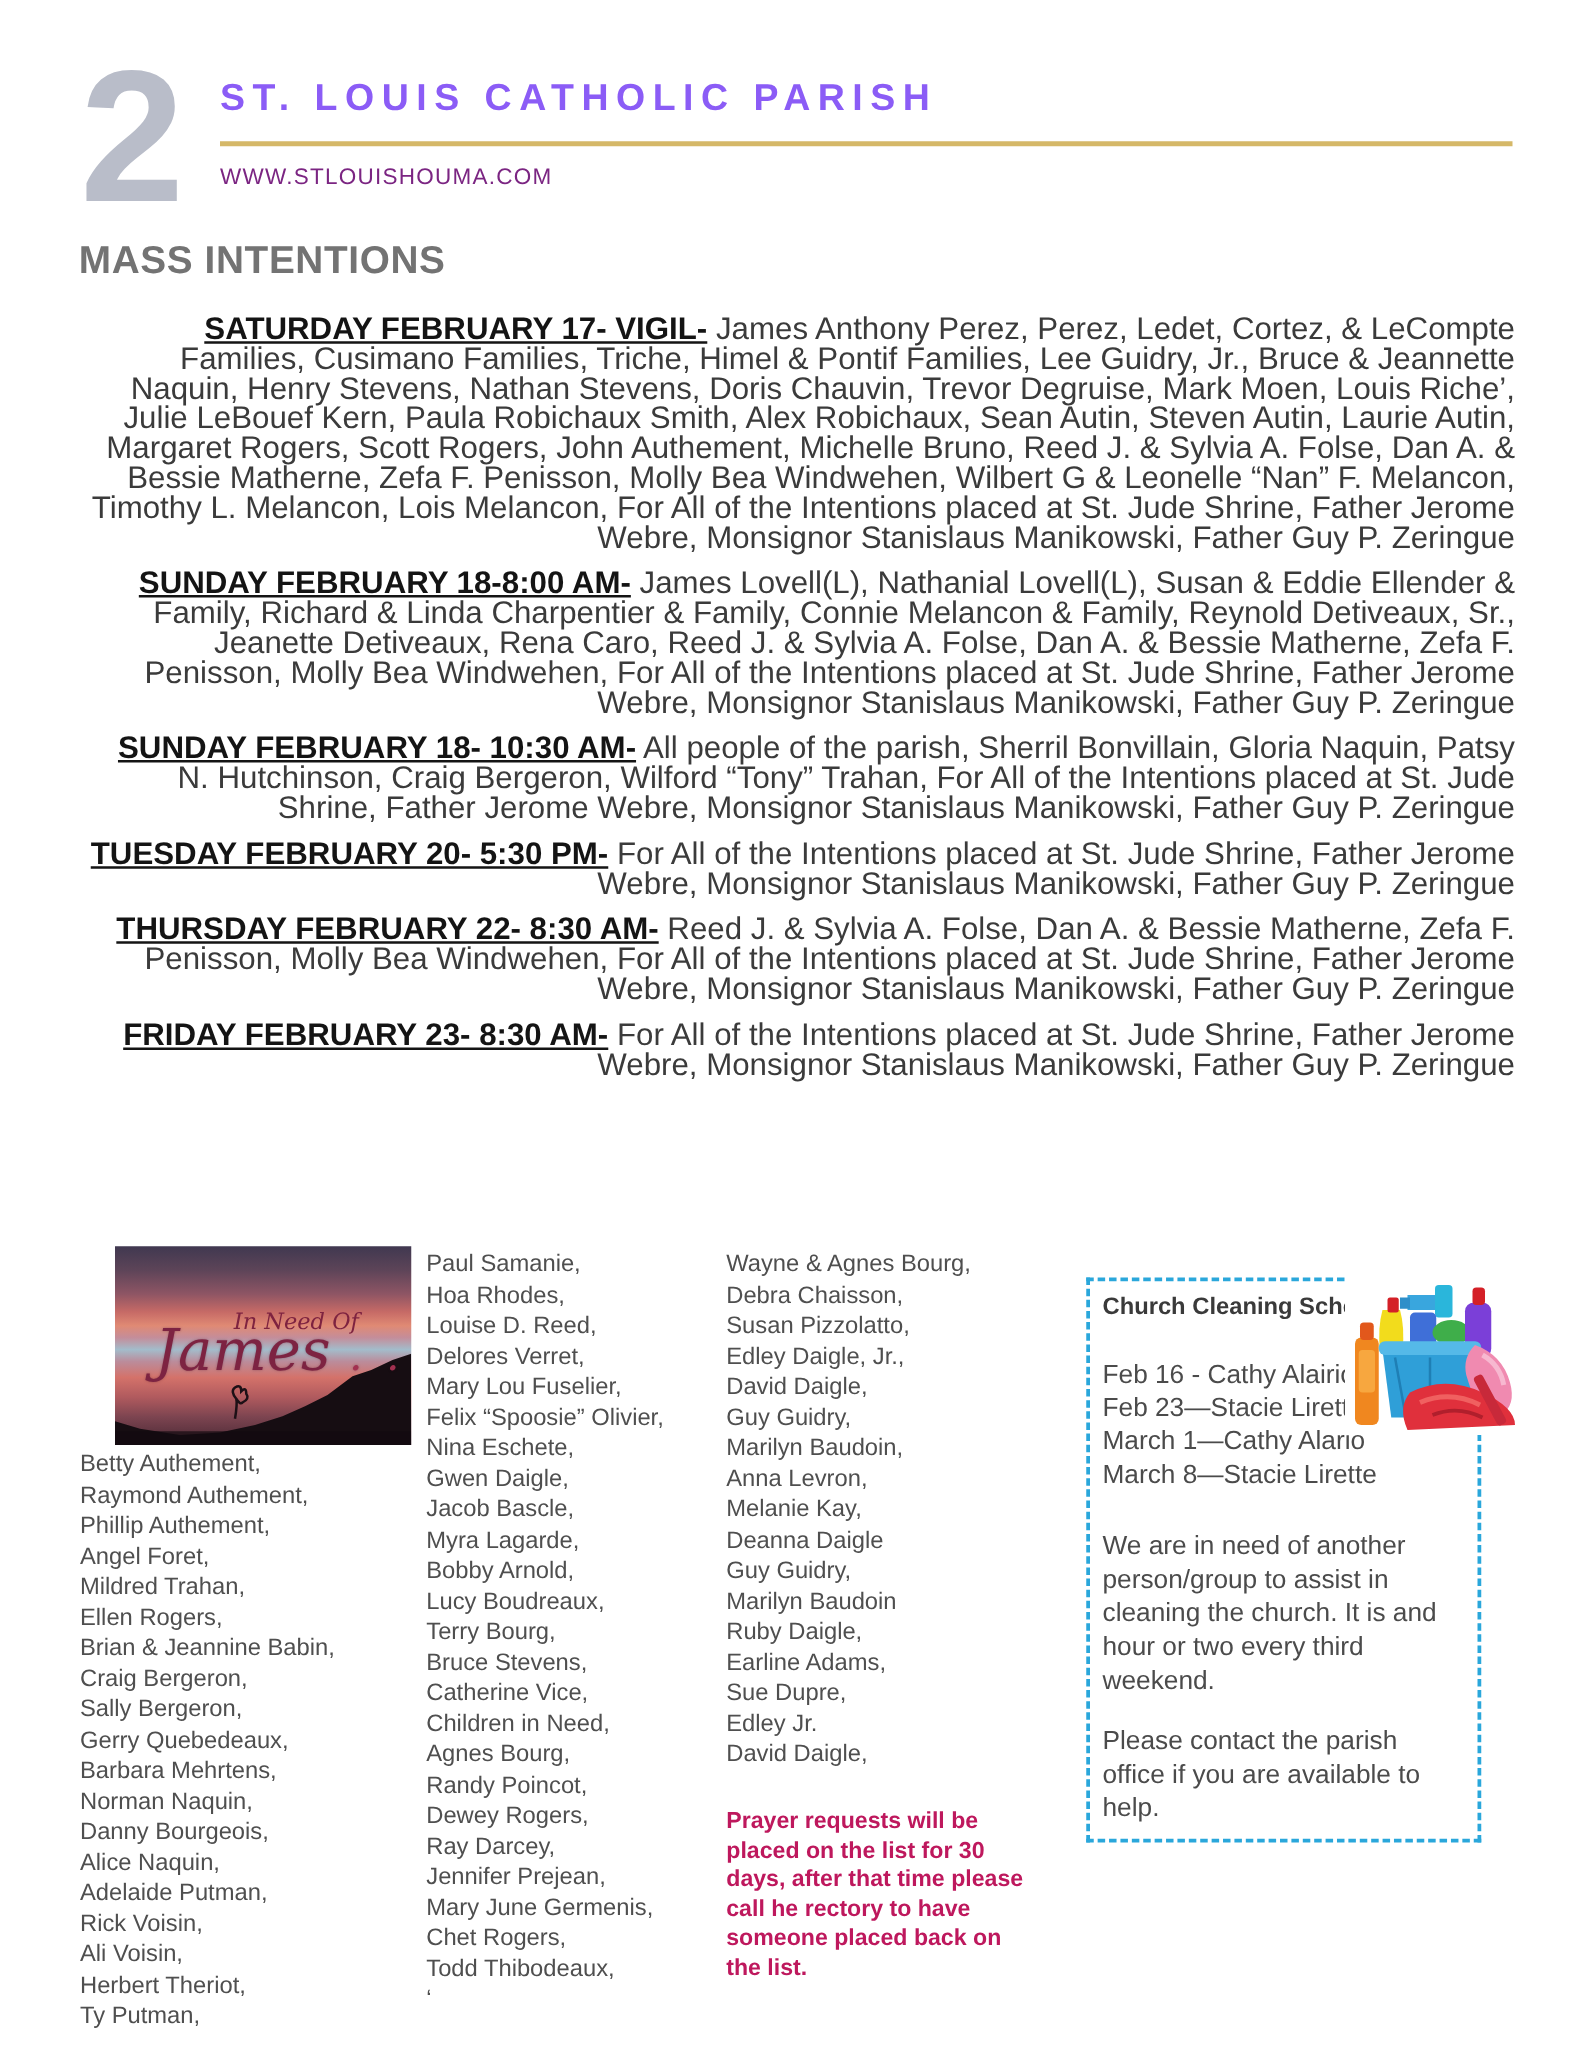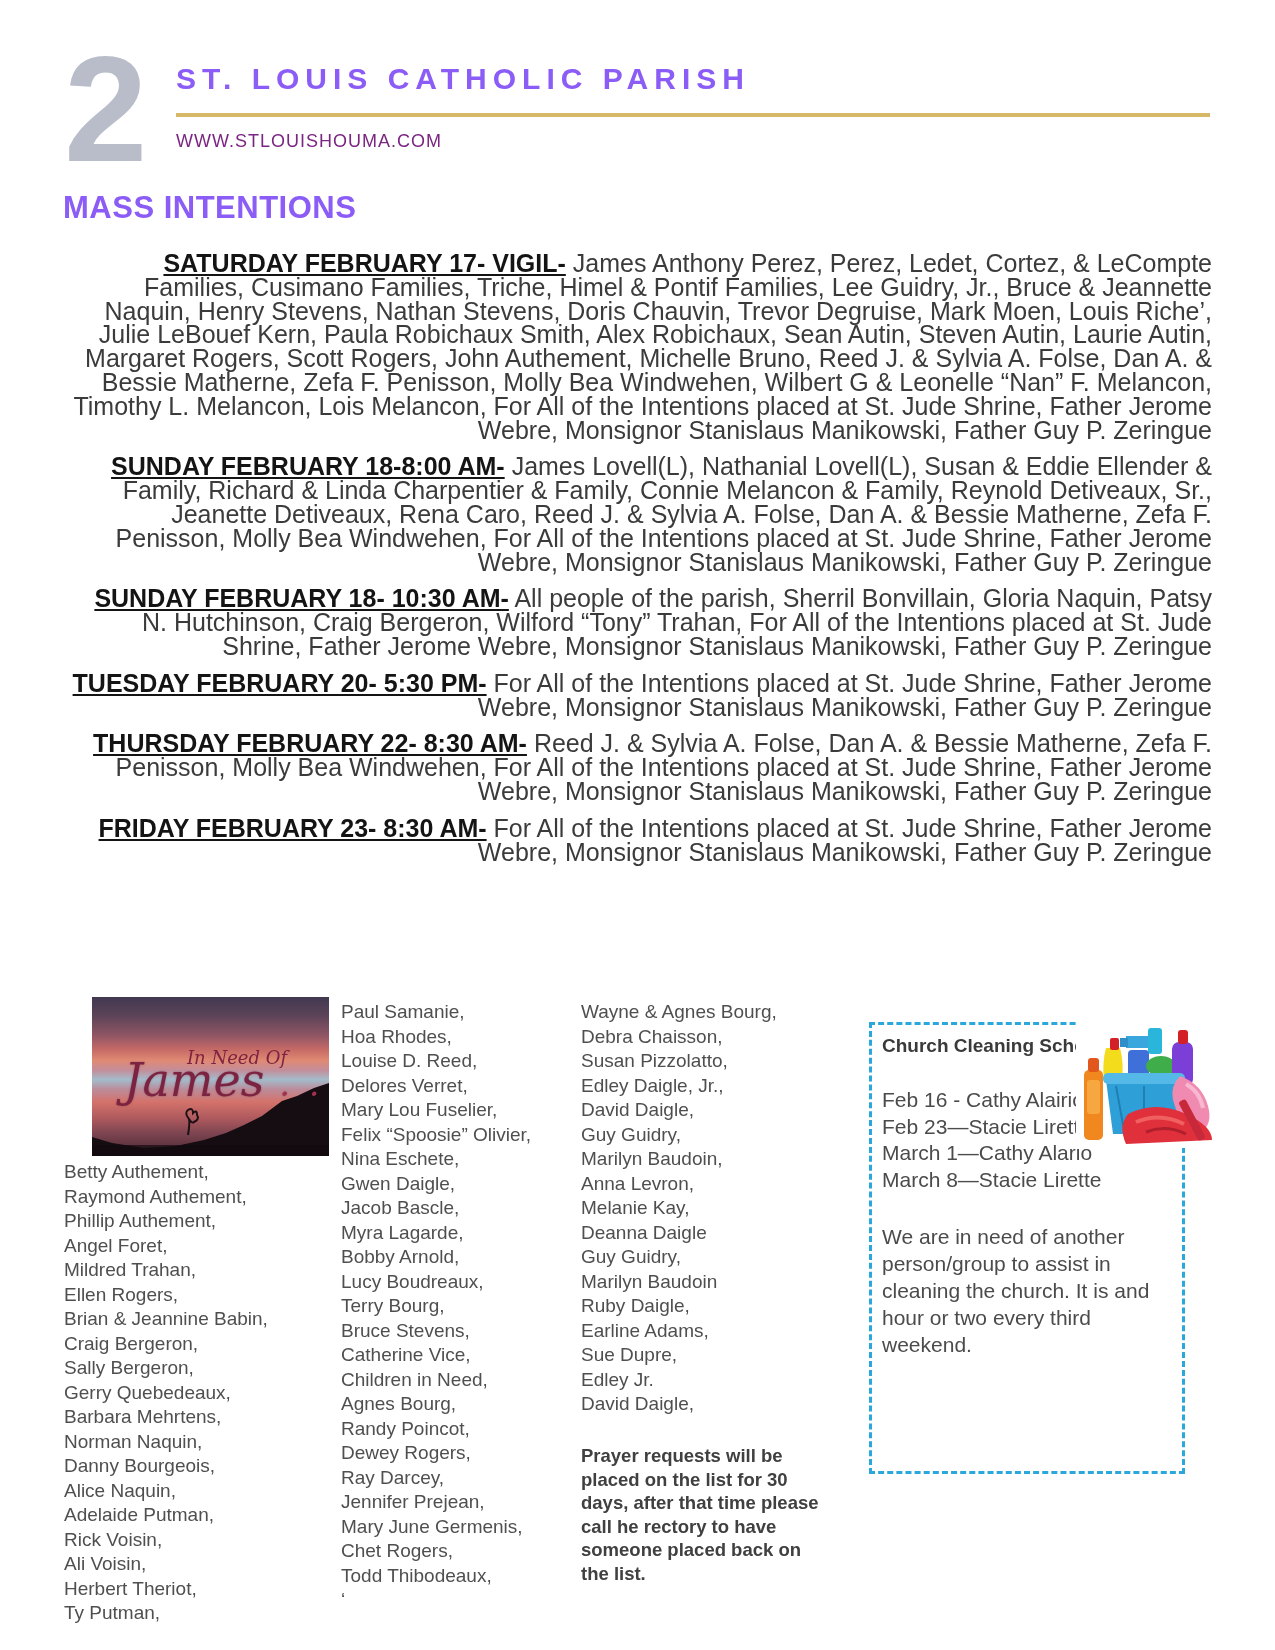--- a/index.html
+++ b/index.html
@@ -23,21 +23,21 @@
   .gold-rule {
     position:absolute; left:176px; top:113px; width:1034px; height:4px;
     background:#d5b868;
   }
   .header-site {
     position:absolute; left:176px; top:131px;
     font-size:18px; letter-spacing:1px; color:#7b2582;
   }
   .section-title {
     position:absolute; left:63px; top:190px;
-    font-size:31px; font-weight:bold; letter-spacing:0.5px; color:#8b5cf6;
+    font-size:31px; font-weight:bold; letter-spacing:0.5px; color:#737373;
   }
 
   
   .intentions {
     position:absolute; left:64px; top:252px; width:1148px;
     font-size:25px; line-height:23.8px; color:#3b3b3b;text-align:right;
   }
   .intention { margin:0 0 13px 0; }
   .intention-label { font-weight:bold; text-decoration:underline; color:#141414; }
 
@@ -70,21 +70,21 @@
   .names-col {
     position:absolute; font-size:19px; line-height:24.5px; color:#4f4f4f;
   }
   .col1 { left:64px;  top:1160px; width:248px; }
   .col2 { left:315px; top:1000px; width:262px;margin-left:26px; }
   .col3 { left:581px; top:1000px; width:272px; }
   .name-line { white-space:nowrap; }
 
   .prayer-note {
     position:absolute; left:581px; top:1444px; width:252px;
-    font-size:18.5px; line-height:23.5px; font-weight:bold; color:#404040;
+    font-size:18.5px; line-height:23.5px; font-weight:bold; color:#be185d;
   }
 
   
   .clean-box {
     position:absolute; left:869px; top:1022px; width:316px; height:452px;
     border:3px dashed #2aa7db;
   }
   .clean-title {
     position:absolute; left:10px; top:10px;
     font-size:19px; font-weight:bold; color:#3a3a3a;
@@ -209,20 +209,21 @@
 
   <div class="clean-box">
     <div class="clean-title">Church Cleaning Schedule</div>
     <div class="clean-schedule">
         <div class="name-line">Feb 16 - Cathy Alairio</div>
         <div class="name-line">Feb 23—Stacie Lirette</div>
         <div class="name-line">March 1—Cathy Alario</div>
         <div class="name-line">March 8—Stacie Lirette</div>
       </div>
     <div class="clean-note1">We are in need of another person/group to assist in cleaning the church.  It is and hour or two every third weekend.</div>
+    <div class="clean-note2">Please contact the parish office if you are available to help.</div>
   </div>
 
   <svg class="supplies" viewBox="0 0 140 130">
     <rect x="0" y="0" width="140" height="130" fill="#ffffff"></rect>
 
     <rect x="8" y="52" width="19" height="70" rx="5" fill="#f0871f"></rect>
     <rect x="12" y="40" width="11" height="14" rx="3" fill="#e2581c"></rect>
     <rect x="11" y="62" width="13" height="34" rx="3" fill="#f7a73f"></rect>
 
     <path d="M30,30 q-4,14 -2,34 l18,0 q2,-20 -2,-34 z" fill="#f2dc1c"></path>

